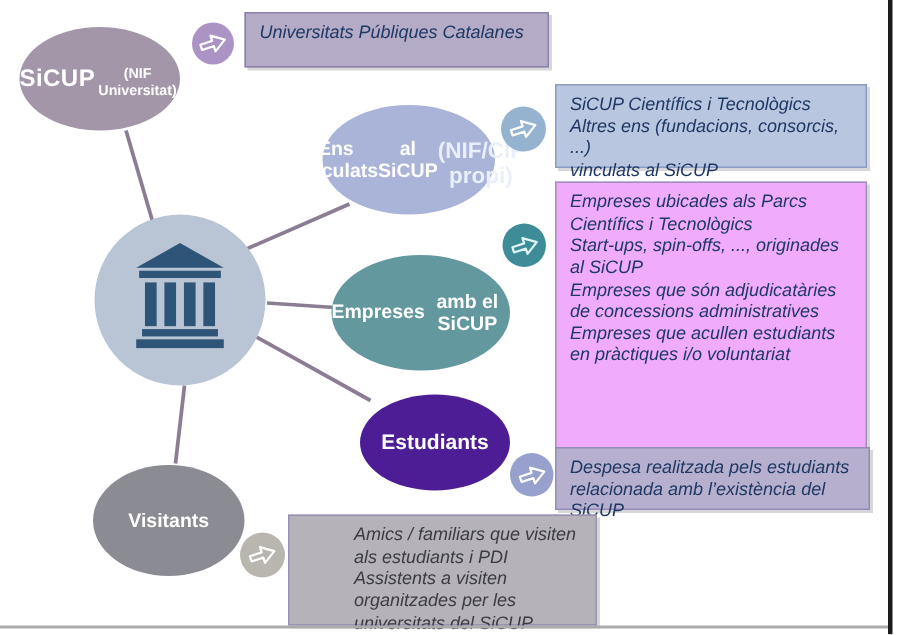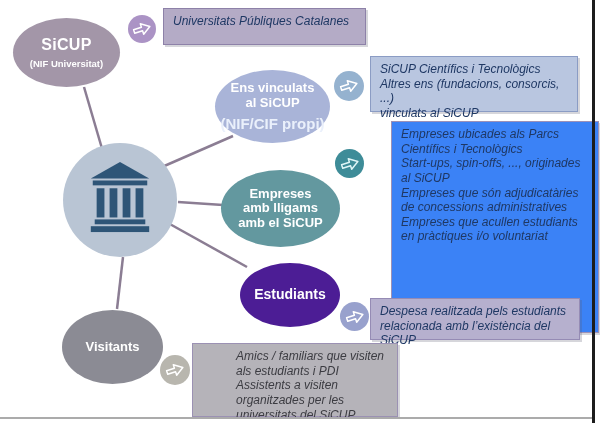--- a/index.html
+++ b/index.html
@@ -5,21 +5,21 @@
   html,body{margin:0;padding:0;background:#fff;}
   .canvas{
     position:relative;width:600px;height:423px;background:#ffffff;overflow:hidden;
     font-family:"Liberation Sans",sans-serif;
   }
   .edge-right{position:absolute;left:592px;top:0;width:3px;height:423px;background:#1c1c1c;}
   .edge-bottom{position:absolute;left:0;top:417px;width:592px;height:2px;background:#ababab;}
 
   svg.connectors{position:absolute;left:0;top:0;width:600px;height:423px;pointer-events:none;}
 
-  .node{position:absolute;border-radius:50%;display:flex;flex-direction:column;
+  .node{position:absolute;border-radius:50%;display:flex;flex-direction:row;
         align-items:center;justify-content:center;text-align:center;color:#fff;}
   .node .nlabel{font-weight:bold;line-height:1.12;}
   .node .nsub{font-weight:bold;margin-top:4px;}
 
   .node-sicup{left:13px;top:18px;width:107px;height:69px;background:#a396a8;}
   .node-sicup .nlabel{font-size:16px;letter-spacing:.3px;}
   .node-sicup .nsub{font-size:9.5px;}
 
   .node-ens{left:215px;top:70px;width:115px;height:73px;background:#a9b4d8;}
   .node-ens .nlabel{font-size:13px;}
@@ -38,21 +38,21 @@
        position:absolute;display:flex;align-items:center;justify-content:center;}
 
   .arrow-badge{position:absolute;border-radius:50%;display:flex;align-items:center;justify-content:center;}
   .arrow-badge svg{transform:rotate(-18deg);}
 
   .callout{position:absolute;font-style:italic;color:#1f3864;font-size:12px;line-height:1.22;
            padding:5px 9px;box-shadow:2px 2px 0 rgba(90,90,110,.25);box-sizing:border-box;}
   .callout div{margin:0;}
   .callout-universitats{left:163px;top:8px;width:203px;height:37px;background:#b4abc6;border:1.5px solid #8d81a8;}
   .callout-ens{left:370px;top:56px;width:208px;height:56px;background:#b9c6e0;border:1.5px solid #8b9cc4;}
-  .callout-empreses{left:391px;top:121px;width:208px;height:212px;background:#3b82f6;border:1.5px solid #9d91b6;}
+  .callout-empreses{left:370px;top:121px;width:208px;height:212px;background:#f0abfc;border:1.5px solid #9d91b6;}
   .callout-despesa{left:370px;top:298px;width:210px;height:42px;background:#b6b0ce;border:1.5px solid #958bb4;}
   .callout-visitants{left:192px;top:343px;width:206px;height:74px;background:#b5b3b9;border:1.5px solid #9b91b3;color:#3c3c42;padding-left:43px;}
 </style>
 </head>
 <body>
 
 <div class="canvas">
 
   <svg class="connectors" viewBox="0 0 600 423">
     <line x1="84" y1="87" x2="103" y2="152" stroke="#8b7d93" stroke-width="2.5"></line>
@@ -83,21 +83,20 @@
   </div>
 
   <div class="node node-ens">
     <div class="nlabel">Ens vinculats</div>
     <div class="nlabel">al SiCUP</div>
     <div class="nsub">(NIF/CIF propi)</div>
   </div>
 
   <div class="node node-empreses">
     <div class="nlabel">Empreses</div>
-    <div class="nlabel">amb lligams</div>
     <div class="nlabel">amb el SiCUP</div>
   </div>
 
   <div class="node node-estudiants">
     <div class="nlabel">Estudiants</div>
   </div>
 
   <div class="node node-visitants">
     <div class="nlabel">Visitants</div>
   </div>

